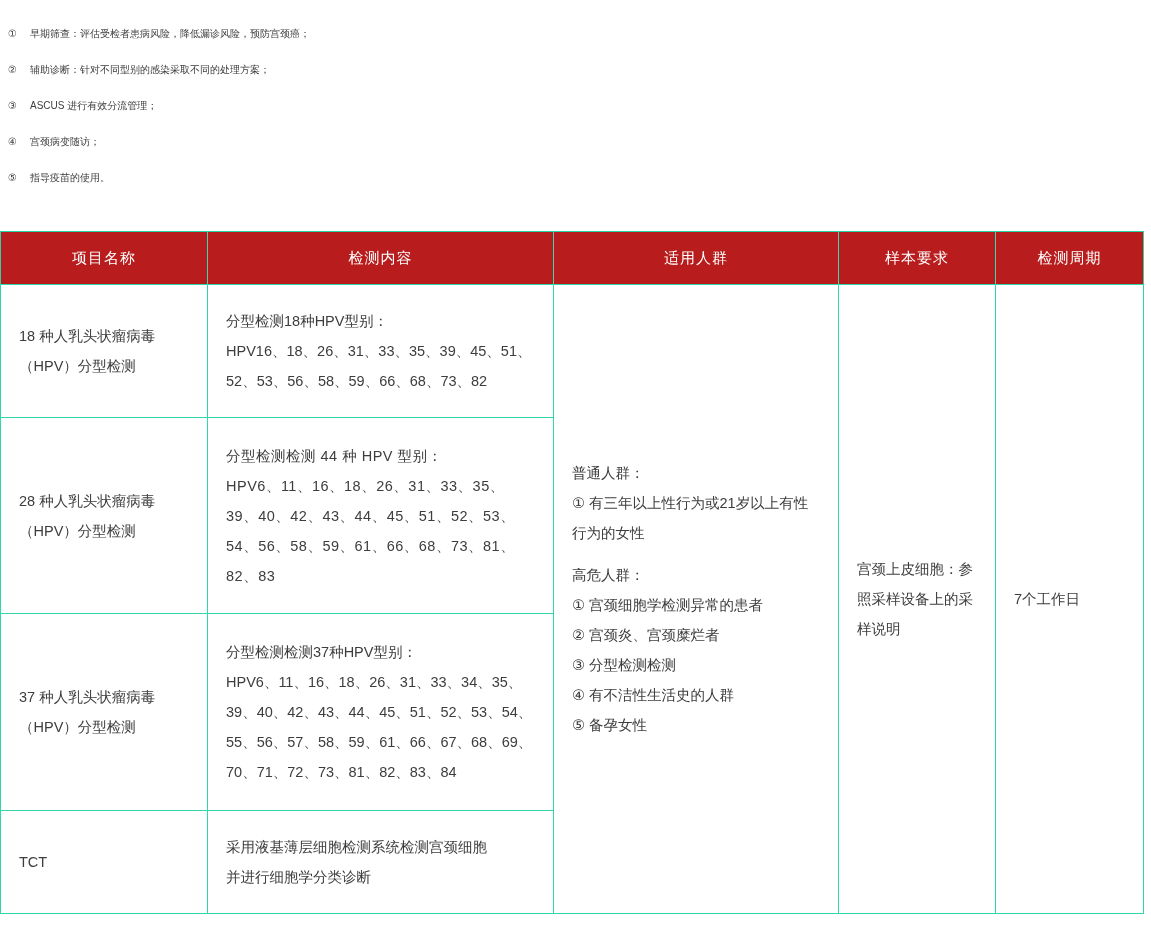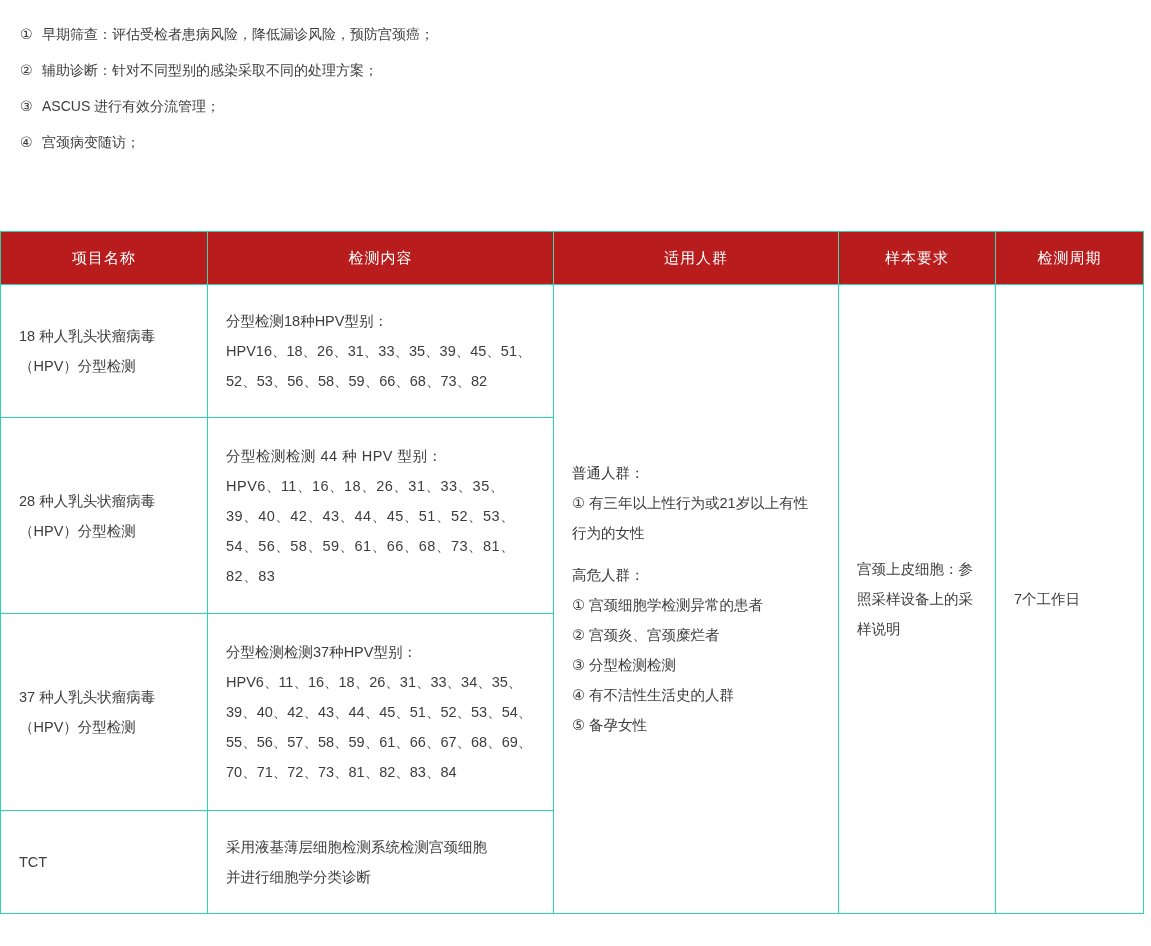--- a/index.html
+++ b/index.html
@@ -20,24 +20,24 @@
     height: 946px;
     box-sizing: border-box;
   }
 
   
   .intro {
     padding: 16px 0 0 0;
     margin: 0 0 0 0;
   }
   .intro-item {
-    font-size: 14px;
+    font-size: 10px;
     line-height: 36px;
     color: #3d3d3d;
-    padding-left: 20px;
+    padding-left: 8px;
     white-space: nowrap;
   }
   .intro-num {
     display: inline-block;
     width: 22px;
     color: #3d3d3d;
   }
 
   
   .table-wrap {
@@ -116,20 +116,23 @@
     </div>
     <div class="intro-item">
       <span class="intro-num">②</span><span>辅助诊断：针对不同型别的感染采取不同的处理方案；</span>
     </div>
     <div class="intro-item">
       <span class="intro-num">③</span><span>ASCUS 进行有效分流管理；</span>
     </div>
     <div class="intro-item">
       <span class="intro-num">④</span><span>宫颈病变随访；</span>
     </div>
+    <div class="intro-item">
+      <span class="intro-num">⑤</span><span>指导疫苗的使用。</span>
+    </div>
   </div>
 
   <div class="table-wrap">
     <table class="spec">
       <colgroup>
         <col class="c1">
           <col class="c2">
           <col class="c3">
           <col class="c4">
           <col class="c5">

